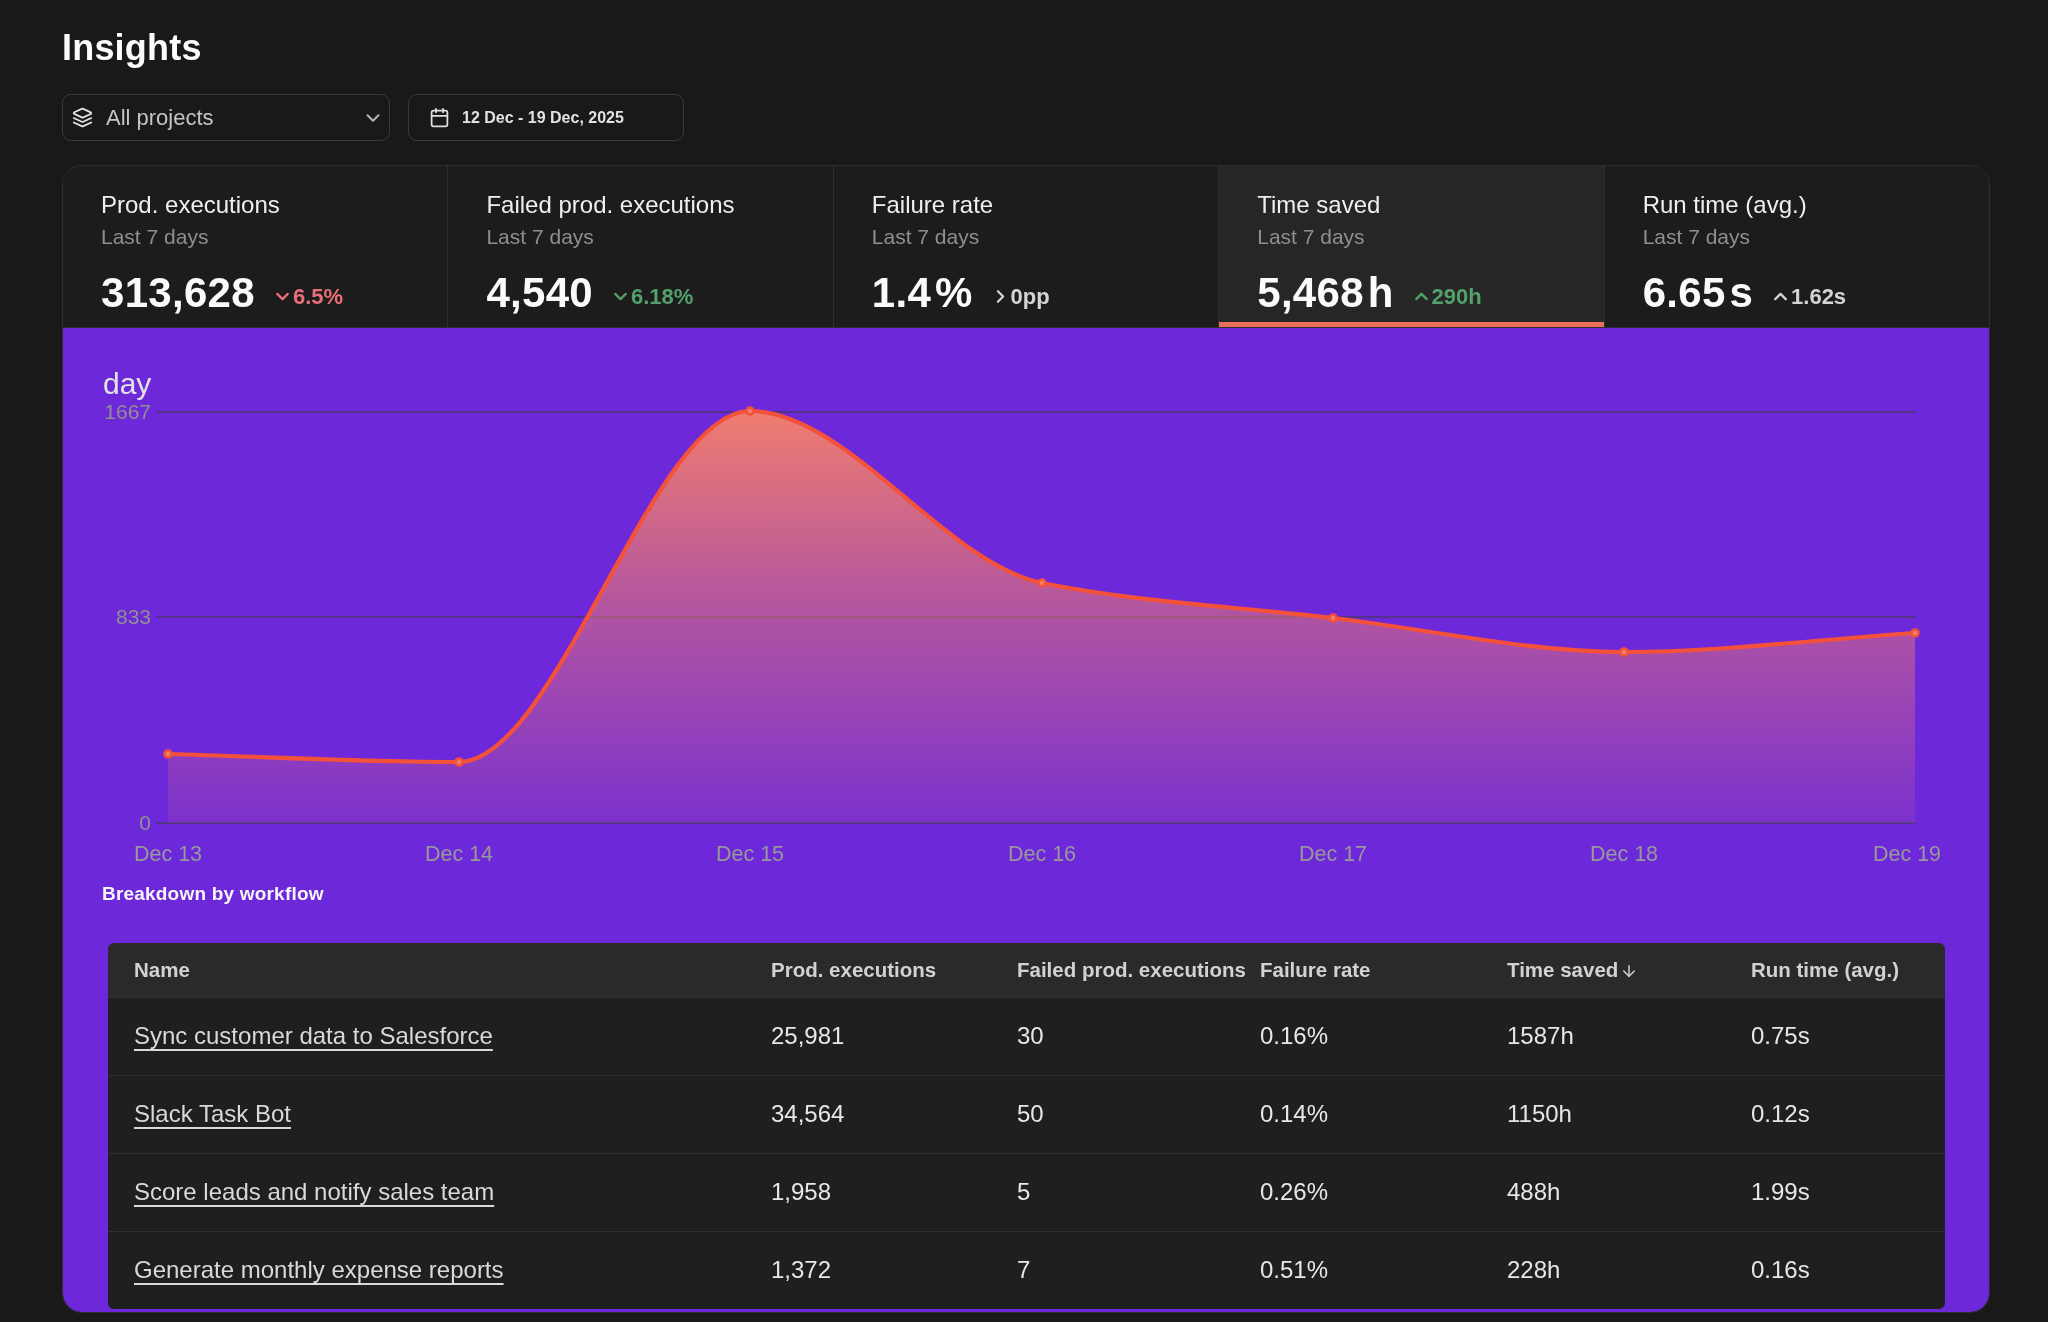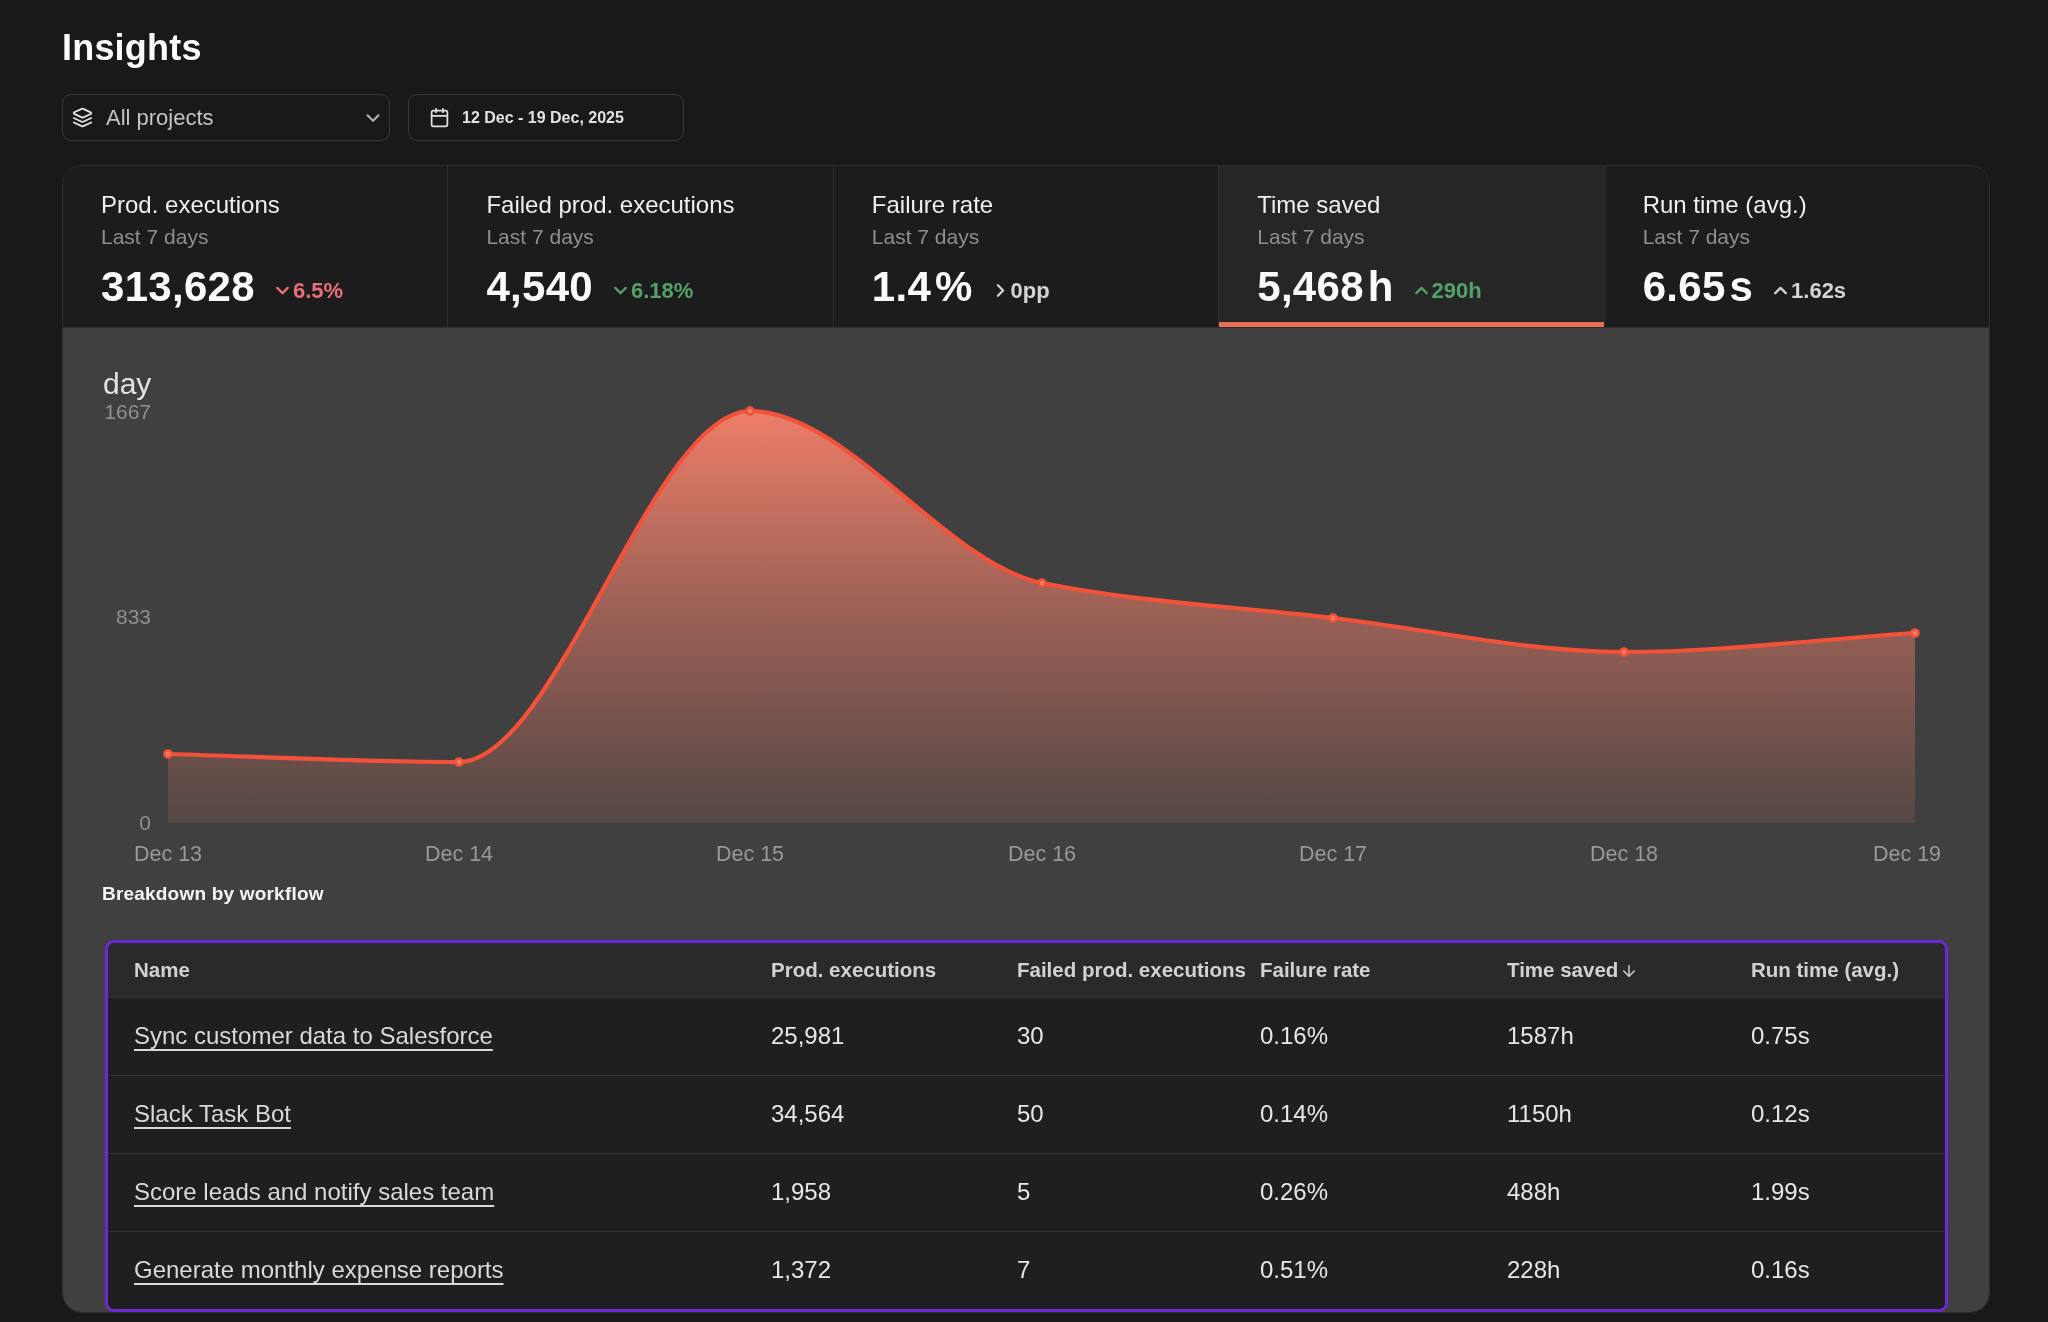--- a/index.html
+++ b/index.html
@@ -24,27 +24,27 @@
 .btn.date .lbl { margin-left:12px; }
 .icon { display:block; }
 .panel { margin-top:24px; border:1px solid #2e2e2e; border-radius:20px; overflow:hidden; }
 .cards { display:flex; background:#1c1c1c; border-bottom:1px solid #2e2e2e; height:162px; }
 .card { flex:1 1 0; border-right:1px solid #2e2e2e; padding:25px 0 0 38px; position:relative; }
 .card:last-child { border-right:none; }
 .card.sel { background:#262626; }
 .card.sel::after { content:""; position:absolute; left:0; right:0; bottom:0; height:5px; background:#ea6f5b; }
 .card .t { font-size:24px; color:#efefef; }
 .card .s { font-size:21px; color:#8f8f8f; margin-top:6px; }
-.card .v { margin-top:14px; display:flex; align-items:baseline; }
+.card .v { margin-top:20px; display:flex; align-items:baseline; }
 .card .num { font-size:42px; font-weight:700; color:#fafafa; letter-spacing:0.3px; }
 .delta { display:inline-flex; align-items:center; font-size:22px; font-weight:700; margin-left:17px; }
 .delta.red { color:#e96e77; }
 .delta.green { color:#54a06b; }
 .delta.gray { color:#d4d4d4; }
-.pbody { background:#404040; }
+.pbody { background:#6d28d9; }
 .chart { display:block; }
 h2 { font-size:19px; font-weight:700; color:#f5f5f5; margin:3px 0 0 39px; letter-spacing:0.2px; }
 .tableWrap { margin:35px 41px 0 42px; border:3px solid #6d28d9; border-radius:9px; overflow:hidden; height:372px; }
 table { width:100%; border-collapse:collapse; table-layout:fixed; }
 thead tr { background:#2a2a2a; height:54px; }
 th { text-align:left; font-size:20.5px; font-weight:700; color:#d2d2d2; }
 tbody tr { height:78px; border-top:1px solid #303030; background:#1f1f1f; }
 td { font-size:24px; color:#e7e7e7; }
 th, td { padding-left:26px; white-space:nowrap; }
 td a { color:#d9d9d9; text-decoration:underline; text-underline-offset:5px; }

